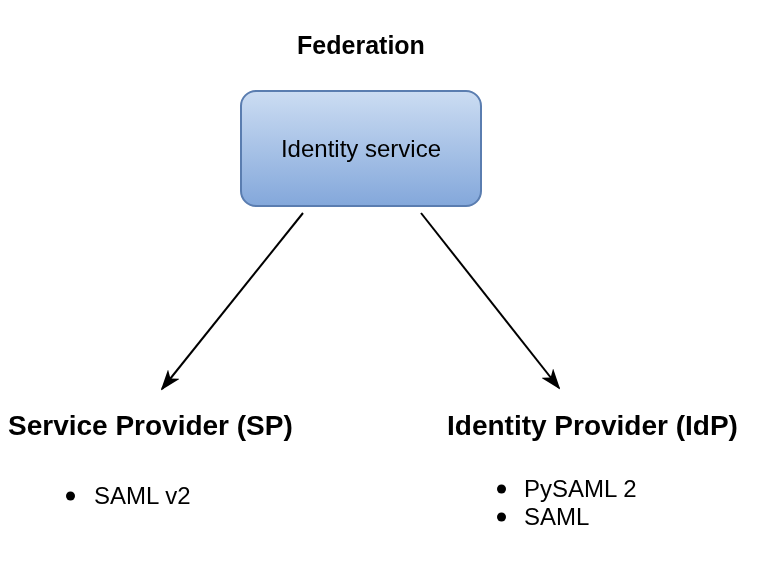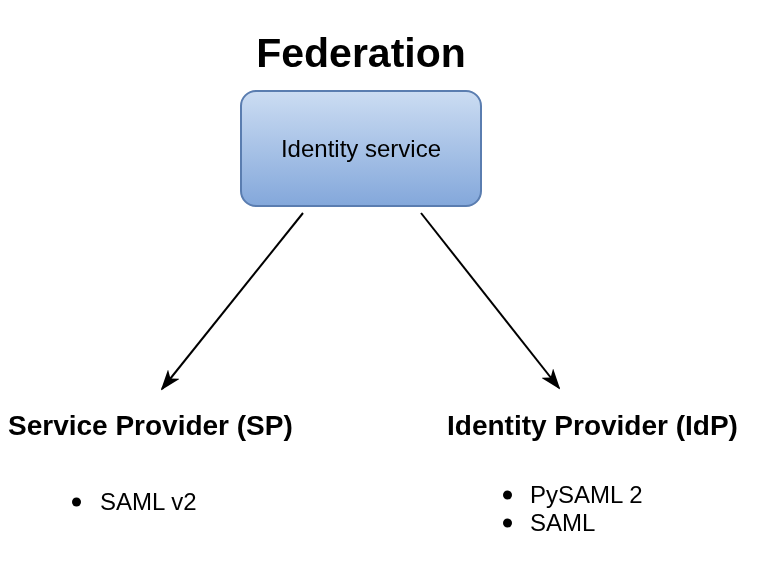--- a/index.html
+++ b/index.html
@@ -8,21 +8,21 @@
     width:762px; height:562px;
     background:#ffffff;
     overflow:hidden;
     font-family:"Liberation Sans", sans-serif;
     color:#000000;
   }
   .title {
     position:absolute;
     left:240px; top:33px; width:242px;
     text-align:center;
-    font-size:41px; font-weight:700; line-height:1;
+    font-size:25px; font-weight:700; line-height:1;
     white-space:nowrap;
   }
   .node {
     position:absolute;
     left:240px; top:90px; width:242px; height:117px;
     box-sizing:border-box;
     border:2px solid var(--node-stroke, #5a7db0);
     border-radius:16px;
     background:linear-gradient(180deg, var(--node-top, #cbdcf2) 0%, var(--node-bottom, #84a8db) 100%);
     display:flex; flex-direction:column; justify-content:center; align-items:center;
@@ -34,21 +34,21 @@
   .arrows .head { fill:var(--arrow-color, #000000); }
   .heading {
     position:absolute; top:412px;
     font-size:28px; font-weight:700; line-height:1;
     white-space:nowrap;
   }
   .heading.left  { left:8px; }
   .heading.right { left:447px; }
   ul.list {
     position:absolute;
-    margin:10px; padding:0; list-style:none;
+    margin:4px; padding:0; list-style:none;
     font-size:24px;
   }
   ul.list li { position:relative; white-space:nowrap; }
   ul.list li::before {
     content:"";
     position:absolute; left:4px; top:50%;
     width:9px; height:9px; border-radius:50%;
     background:#000000;
     transform:translateY(-50%);
   }

